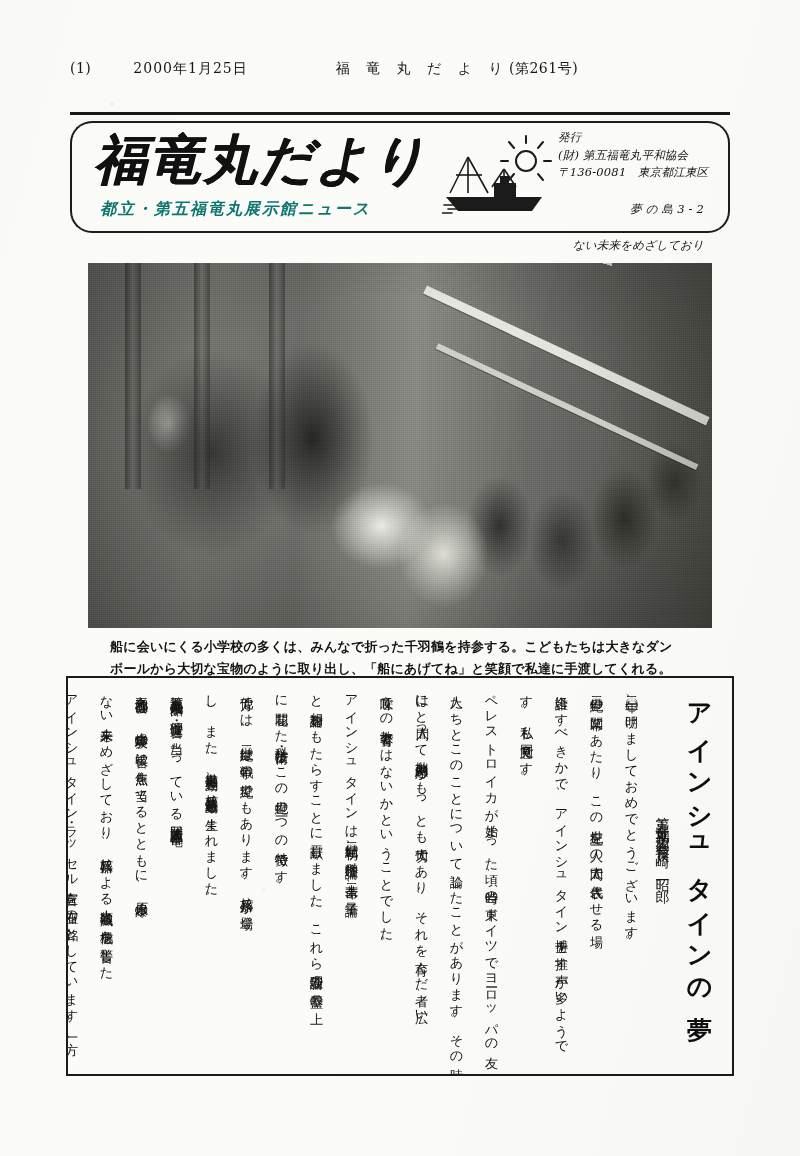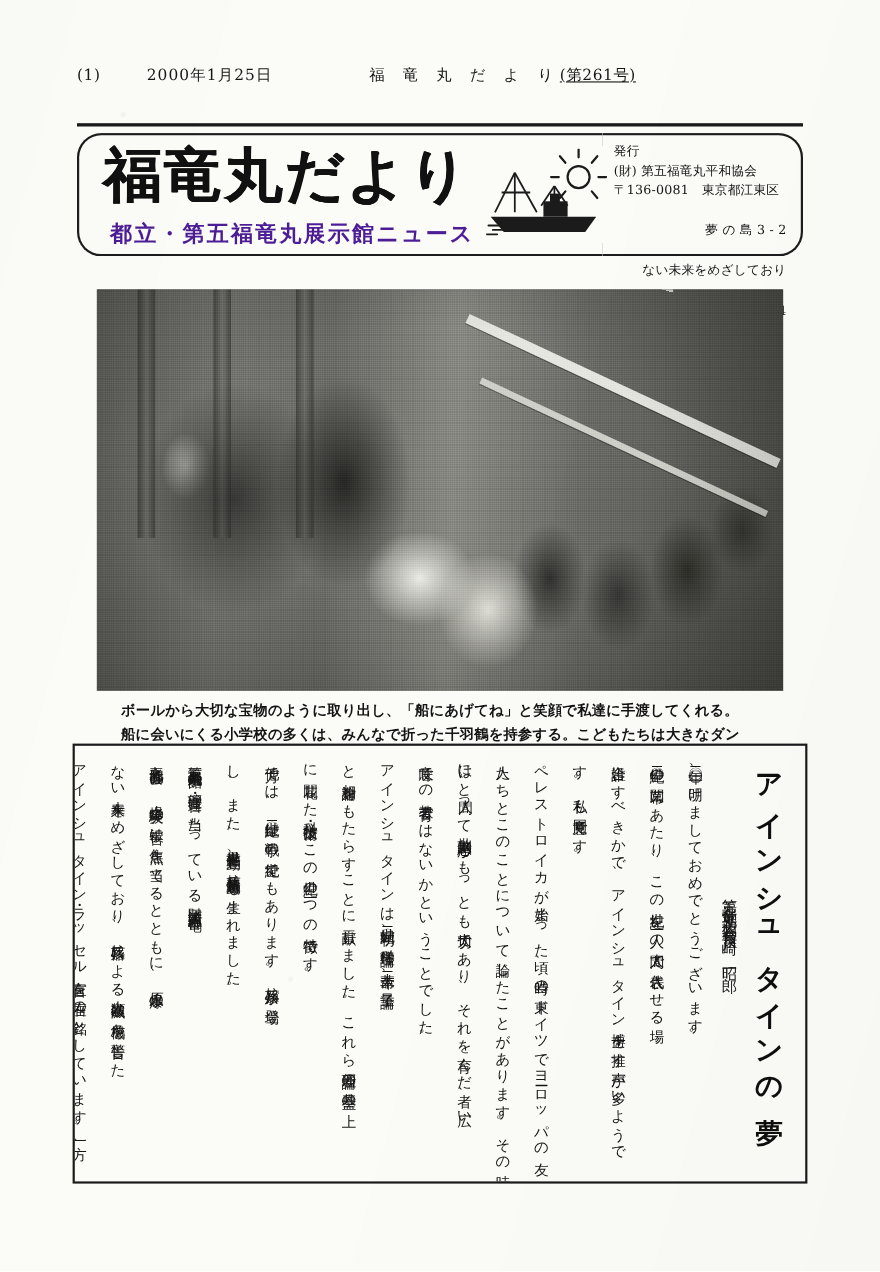--- a/index.html
+++ b/index.html
@@ -48,38 +48,39 @@
     font-size: 14px;
     letter-spacing: .5px;
     color: #171717;
   }
   #folio .page-no { margin-right: 14px; }
   #folio .folio-date { letter-spacing: 1px; margin-left: 28px; }
   #folio .folio-title {
     margin-left: 88px;
     letter-spacing: 6px;
   }
-  #folio .folio-issue { letter-spacing: .5px; text-decoration: underline; }
+  #folio .folio-issue { letter-spacing: .5px; }
 
   
   #masthead {
     position: absolute;
     left: 70px;
     top: 112px;
     width: 660px;
     height: 122px;
     border-top: 3px solid #1a1a1a;
     box-sizing: border-box;
   }
   #masthead-inner {
     position: absolute;
     left: 0;
     top: 6px;
     width: 582px;
     height: 113px;
+    font-style: italic;
   }
   #title-frame {
     position: absolute;
     left: 0;
     top: 0;
     width: 478px;
     height: 112px;
     border: 2px solid #1d1d1d;
     border-radius: 22px;
     border-right: none;
@@ -97,43 +98,43 @@
     font-weight: 700;
     letter-spacing: 2px;
     line-height: 64px;
     color: #111;
     text-shadow: 0.5px 0 0 #111, -0.4px 0.4px 0 #111;
   }
   #paper-sub {
     position: absolute;
     left: 28px;
     top: 76px;
-    font-size: 20px;
+    font-size: 16px;
     letter-spacing: 2px;
     font-weight: 700;
-    color: #4c1d95;
+    color: #0f766e;
   }
   #logo {
     position: absolute;
     left: 370px;
     top: 12px;
     width: 110px;
     height: 90px;
   }
   #pub-box {
     position: absolute;
     left: 478px;
     top: 0;
     width: 182px;
     height: 112px;
     border: 2px solid #1d1d1d;
     border-left: none;
     border-radius: 0 22px 22px 0;
     box-sizing: border-box;
-    padding: 6px 13px 0 10px;
+    padding: 6px 24px 0 10px;
     font-size: 11.5px;
     line-height: 17.5px;
     color: #161616;
     letter-spacing: .2px;
   }
   #pub-box .pub-line { white-space: nowrap; }
   #pub-box .r { text-align: right; margin-top: 19px; }
 
   
   #photo-wrap {
@@ -344,22 +345,22 @@
       <div class="post" style="left:17%;"></div>
       <div class="post" style="left:29%;"></div>
       <div class="rail" style="left:54%; top:6%; width:50%; height:9px; transform:rotate(25deg);"></div>
       <div class="rail" style="left:56%; top:22%; width:46%; height:6px; transform:rotate(25deg); background:#cfcfc9;"></div>
       <div class="grain"></div>
       <div class="vig"></div>
     </div>
   </div>
 
   <div id="caption">
+    <span class="cap-line">船に会いにくる小学校の多くは、みんなで折った千羽鶴を持参する。こどもたちは大きなダン</span>
     <span class="cap-line">ボールから大切な宝物のように取り出し、「船にあげてね」と笑顔で私達に手渡してくれる。</span>
-    <span class="cap-line">船に会いにくる小学校の多くは、みんなで折った千羽鶴を持参する。こどもたちは大きなダン</span>
   </div>
 
   <div id="article">
     <div id="article-inner">
 
       <div class="headline">アインシュタインの夢</div>
 
       <div class="byline">
         <span>第五福竜丸平和協会会長</span><span class="author">川崎　昭一郎</span>
       </div>

